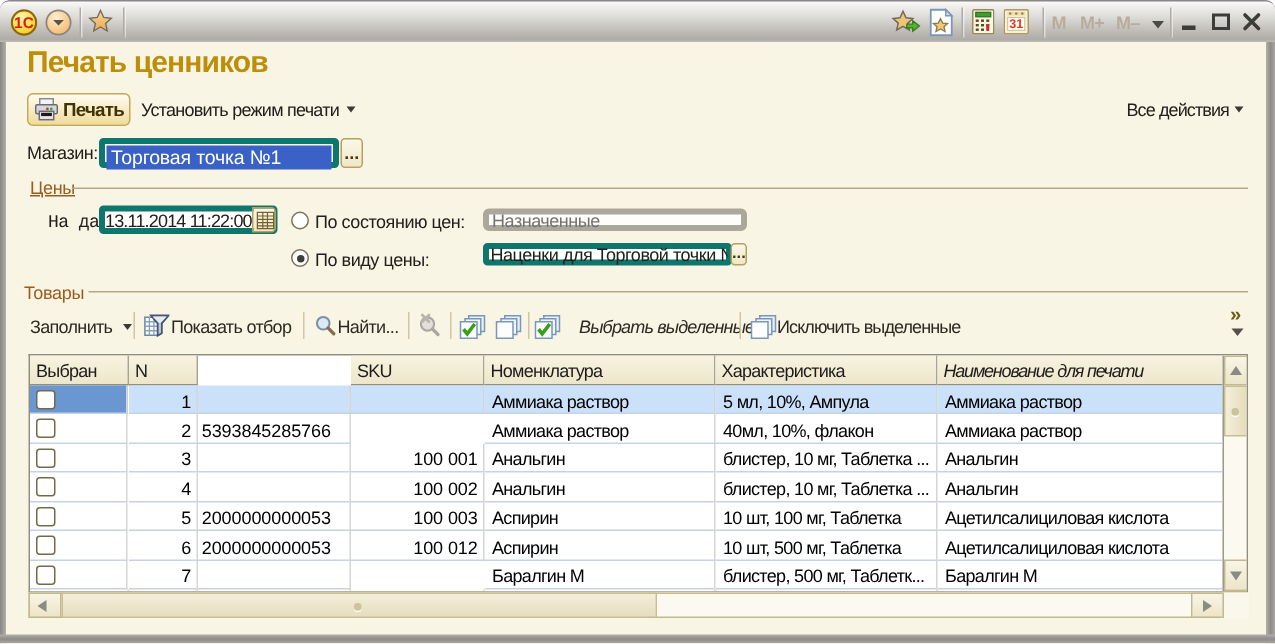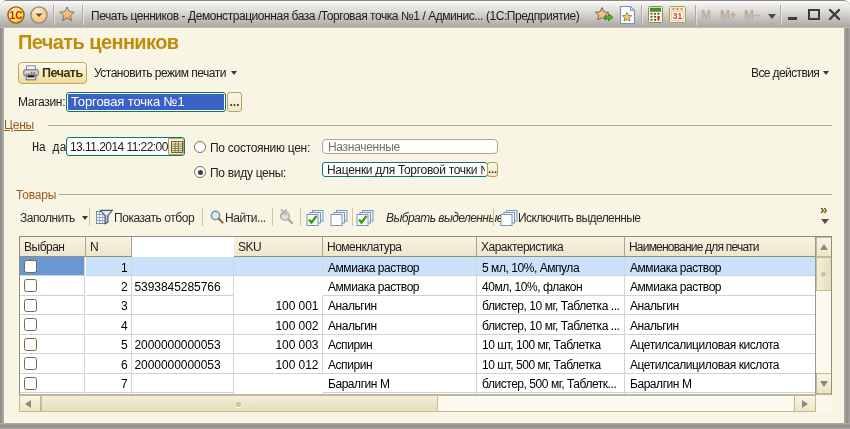--- a/index.html
+++ b/index.html
@@ -12,21 +12,21 @@
 #brdR { position:absolute; right:0; top:28px; width:6px; bottom:0; background:linear-gradient(90deg,#B2AFAB 0%,#8E8C88 50%,#AAA7A3 100%); }
 #brdB { position:absolute; left:0; bottom:0; width:850px; height:6px; background:linear-gradient(180deg,#B2AFAB 0%,#8E8C88 50%,#AAA7A3 100%); }
 .sep-t { position:absolute; top:4px; width:1px; height:20px; background:#AEABA7; box-shadow:1px 0 0 rgba(255,255,255,0.5); }
 #title-text { position:absolute; left:91px; top:8px; font-size:12px; letter-spacing:-0.45px; color:#1c1c1c; white-space:nowrap; }
 .tbtn { position:absolute; top:7px; color:#B8AC9C; font-weight:bold; font-size:12px; letter-spacing:-0.5px;}
 #h1 { position:absolute; left:18px; top:31px; font-size:20px; font-weight:bold; color:#BD8E09; letter-spacing:-0.6px; }
 #btn-print { position:absolute; left:18px; top:62px; width:69px; height:22px; border:1px solid #C3A855; border-radius:4px;
   background:linear-gradient(180deg,#FEFBF0 0%,#F7ECC6 50%,#EFDB9A 100%); }
 .lbl { position:absolute; font-size:12px; letter-spacing:-0.3px; color:#21201c; white-space:nowrap;text-align:right; }
 .arr-d { display:inline-block; width:0; height:0; border-left:3.5px solid transparent; border-right:3.5px solid transparent; border-top:4px solid #3a3a35; vertical-align:middle; margin-left:4px; margin-bottom:2px;}
-.inp { position:absolute; border:1px solid #0f766e; border-radius:3px; background:#fff; }
+.inp { position:absolute; border:4px solid #0f766e; border-radius:3px; background:#fff; }
 .btn3 { position:absolute; border:1px solid #B5A05C; border-radius:3px;
   background:linear-gradient(180deg,#FBF7E8,#EFE7C9); font-size:12px; color:#3a3420; text-align:center; }
 .grp-lbl { position:absolute; font-size:12px; letter-spacing:-0.2px; color:#9A5B1F; }
 .grp-line { position:absolute; height:1px; background:#B3A981; }
 .tb-sep { position:absolute; width:1px; height:18px; background:#CFC6A4; top:208px; }
 .tb-txt { position:absolute; top:211px; font-size:12px; letter-spacing:-0.45px; color:#2c2a22; white-space:nowrap; }
 .ico { position:absolute; }
 #tbl { position:absolute; left:19px; top:236px; width:813px; height:159px; border:1px solid #8F8F80; border-bottom:1px solid #BEB491; background:#fff; overflow:hidden; }
 .th { position:absolute; top:0; height:20px; background:linear-gradient(180deg,#F8F3E0,#EEE6CB); border-right:1px solid #A5A596; border-bottom:1px solid #8F8F80; font-size:12px; letter-spacing:-0.5px; color:#1c1c1c; padding:3px 13px 0 4px; }
 .row { position:absolute; left:0; width:795px; height:19.45px; }
@@ -75,21 +75,20 @@
 <svg class="ico" style="left:58px;top:4px;" width="18" height="18" viewBox="0 0 20 20">
  <defs>
           <linearGradient id="gst" x1="0" y1="0" x2="0" y2="1">
             <stop offset="0" stop-color="#F8D898"></stop>
             <stop offset="1" stop-color="#EBA94E"></stop>
           </linearGradient>
         </defs>
  <path d="M10 2.2 L12.4 7.4 L18 8 L13.8 11.8 L15 17.4 L10 14.4 L5 17.4 L6.2 11.8 L2 8 L7.6 7.4 Z" fill="url(#gst)" stroke="#6E6A5E" stroke-width="1"></path>
 </svg>
 <div class="sep-t" style="left:82px;"></div>
-<div id="title-text">Печать ценников - Демонстрационная база /Торговая точка №1 / Админис...  (1С:Предприятие)</div>
 <svg class="ico" style="left:594px;top:4px;" width="20" height="20" viewBox="0 0 20 20">
  <path d="M8 2.5 L10 6.8 L14.6 7.3 L11.2 10.4 L12.2 15 L8 12.6 L3.8 15 L4.8 10.4 L1.4 7.3 L6 6.8 Z" fill="#F0C477" stroke="#70695C" stroke-width="1"></path>
  <path d="M10.5 11 L14.5 11 L14.5 8.8 L19 12.3 L14.5 15.8 L14.5 13.6 L10.5 13.6 Z" fill="#55B52A" stroke="#2E7A12" stroke-width="0.8"></path>
 </svg>
 <svg class="ico" style="left:619px;top:4px;" width="17" height="20" viewBox="0 0 17 20">
  <path d="M1.5 1.5 L11.5 1.5 L15.5 5.5 L15.5 18.5 L1.5 18.5 Z" fill="#FDFDFB" stroke="#7A96B8" stroke-width="1.2"></path>
  <path d="M11.5 1.5 L11.5 5.5 L15.5 5.5 Z" fill="#D7E2EE" stroke="#7A96B8" stroke-width="1"></path>
  <path d="M8 7.5 L9.5 10.4 L12.7 10.7 L10.3 12.8 L11 16 L8 14.3 L5 16 L5.7 12.8 L3.3 10.7 L6.5 10.4 Z" fill="#F2C878" stroke="#8A7A4E" stroke-width="0.9"></path>
 </svg>
 <div class="sep-t" style="left:641px;"></div>
@@ -143,21 +142,21 @@
       <circle cx="11.2" cy="7.6" r="0.9" fill="#40A030"></circle>
 </svg>
 <div class="lbl" style="left:42px; top:66px; font-size:12.5px; font-weight:bold; letter-spacing:-0.5px; color:#403308;">Печать</div>
 <div class="lbl" style="left:94px; top:66px; letter-spacing:-0.5px;">Установить режим печати <span class="arr-d" style="margin-left:2px;"></span></div>
 <div class="lbl" style="left:751px; top:66px; letter-spacing:-0.6px;">Все действия <span class="arr-d" style="margin-left:1px;"></span></div>
 <div class="lbl" style="left:18px; top:95px;">Магазин:</div>
 <div class="inp" style="left:66px; top:92px; width:160px; height:20px; padding:1px;">
   <div style="background:#3961C6; color:#fff; font-size:13px; letter-spacing:-0.1px; height:16px; padding:0 3px; overflow:hidden; white-space:nowrap;">Торговая точка №1</div>
 </div>
 <div class="btn3" style="left:227px; top:92px; width:15px; height:20px; padding-top:5px; line-height:8px; font-weight:bold; color:#4A3A10;">...</div>
-<div class="grp-lbl" style="left:4px; top:118px;text-decoration:underline;">Цены</div>
+<div class="grp-lbl" style="left:20px; top:118px;text-decoration:underline;">Цены</div>
 <div class="grp-line" style="left:48px; top:125px; width:784px;"></div>
 <div class="lbl" style="left:32px; top:141px; letter-spacing:-0.35px;font-family:Liberation Mono, monospace;">На дату:</div>
 <div class="inp" style="left:66px; top:137px; width:119px; height:19px;"></div>
 <div class="lbl" style="left:70px; top:140px; font-size:12px; letter-spacing:-0.55px;">13.11.2014 11:22:00</div>
 <div style="position:absolute; left:168px; top:138px; width:16px; height:17px; background:linear-gradient(180deg,#FBF7E8,#EFE7C9); border:1px solid #B5A05C; border-radius:0 3px 3px 0;"></div>
 <svg class="ico" style="left:170.5px;top:140.5px;" width="12" height="12" viewBox="0 0 12 12">
  <rect x="0.5" y="0.5" width="11" height="11" fill="none" stroke="#73632D" stroke-width="1"></rect>
  <g stroke="#73632D" stroke-width="0.8">
         <path d="M1 3 H11 M1 5.2 H11 M1 7.4 H11 M1 9.6 H11"></path>
         <path d="M4.2 1 V11 M7.3 1 V11"></path>
@@ -225,21 +224,21 @@
 </svg>
 <div class="tb-txt" style="left:518px; letter-spacing:-0.6px;">Исключить выделенные</div>
 <div style="position:absolute; left:820px; top:202px; font-size:13.5px; font-weight:bold; color:#6B5A10;">»</div>
 <div style="position:absolute; left:821px; top:219px; width:0; height:0; border-left:4.5px solid transparent; border-right:4.5px solid transparent; border-top:5.5px solid #55504A;"></div>
 <div id="tbl">
 <div class="th" style="left:0px; width:66px;">Выбран</div>
 <div class="th" style="left:66px; width:46px;">N</div>
 <div class="th" style="left:214px; width:89px;">SKU</div>
 <div class="th" style="left:303px; width:154px;">Номенклатура</div>
 <div class="th" style="left:457px; width:148px;">Характеристика</div>
-<div class="th" style="left:605px; width:190px; letter-spacing:-0.8px; border-right:none;">Наименование для печати</div>
+<div class="th" style="left:605px; width:190px; letter-spacing:-0.8px; border-right:none;font-style:italic;">Наименование для печати</div>
 <div class="row" style="top:20.00px;">
 <div class="cell" style="left:0; width:65px; background:#6A96D2;">
           <span class="cb"></span>
         </div>
 <div class="cell num" style="left:66px; width:46px; background:#CBE1FA;">1</div>
 <div class="cell txt bc" style="left:112px; width:102px; background:#CBE1FA;"></div>
 <div class="cell num" style="left:214px; width:89px; background:#CBE1FA;"></div>
 <div class="cell txt" style="left:303px; width:154px; background:#CBE1FA;">Аммиака раствор</div>
 <div class="cell txt" style="left:457px; width:148px; background:#CBE1FA;">5 мл, 10%, Ампула</div>
 <div class="cell txt" style="left:605px; width:190px; background:#CBE1FA; border-right:none;">Аммиака раствор</div>

